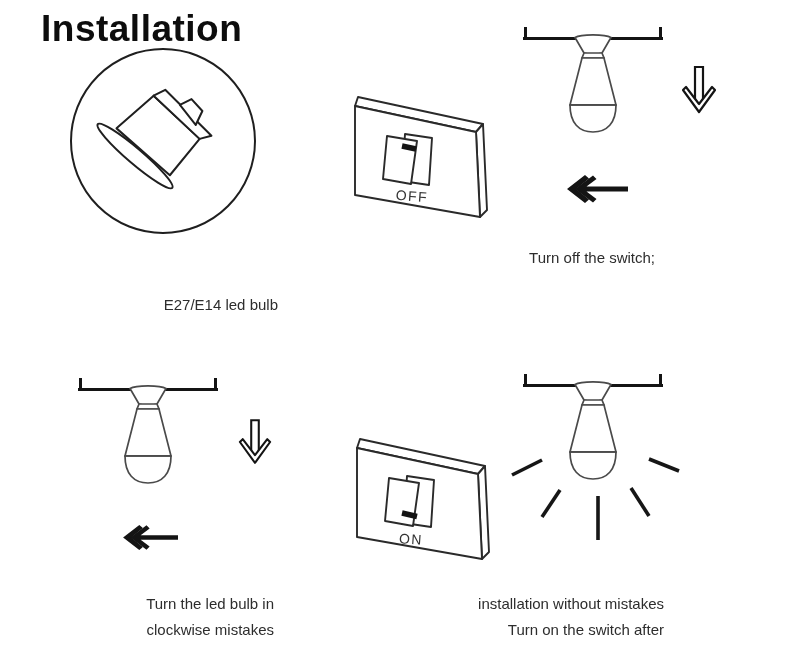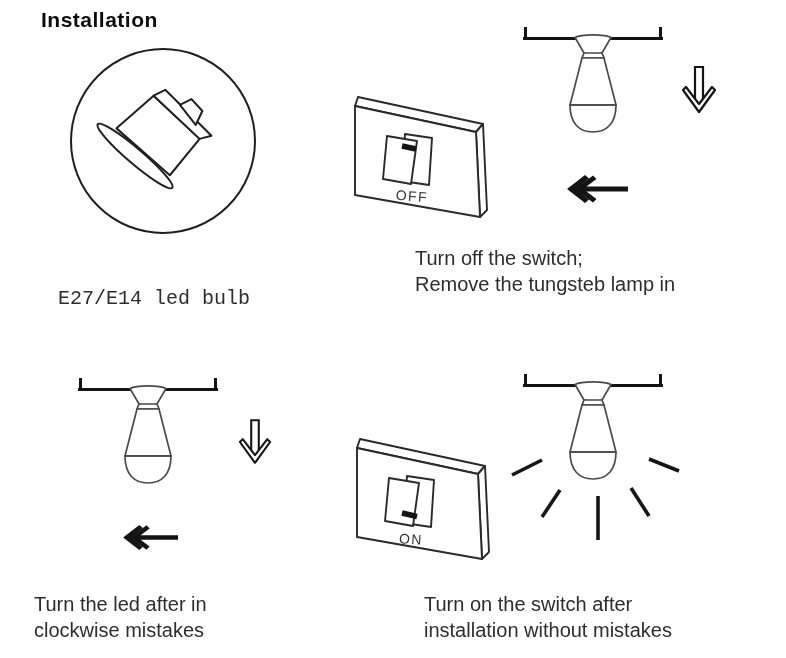--- a/index.html
+++ b/index.html
@@ -2,31 +2,31 @@
 <html><head>
 <meta charset="utf-8">
 <style>
   html,body{margin:0;padding:0;}
   body{
     width:786px;height:658px;background:#ffffff;position:relative;overflow:hidden;
     font-family:"Liberation Sans", sans-serif;color:#2f2f2f;
   }
   .abs{position:absolute;}
   .title{
-    left:41px;top:8px;font-size:21px;font-weight:700;color:#0d0d0d;letter-spacing:.5px;
+    left:41px;top:8px;font-size:37px;font-weight:700;color:#0d0d0d;letter-spacing:.5px;
   }
   .lamp-circle{
     left:70px;top:48px;width:186px;height:186px;border:2.5px solid #1f1f1f;border-radius:50%;
     box-sizing:border-box;
   }
   .lamp-circle svg{position:absolute;left:-2px;top:-2px;}
   .caption{
-    font-size:20px;line-height:26px;text-align:left;color:#2d2d2d;white-space:nowrap;
+    font-size:15px;line-height:26px;text-align:right;color:#2d2d2d;white-space:nowrap;
   }
-  .cap-intro{left:58px;top:286px;width:220px;font-family:Liberation Mono, monospace;}
+  .cap-intro{left:58px;top:292px;width:220px;}
   .cap-off{left:415px;top:245px;width:240px;}
   .cap-led{left:34px;top:591px;width:240px;}
   .cap-on{left:424px;top:591px;width:240px;}
   svg{display:block;overflow:visible;}
   .switch-label{font-family:"Liberation Sans",sans-serif;font-size:14px;letter-spacing:1.5px;fill:#333;}
 </style>
 </head>
 <body>
 
 <div class="abs title">Installation</div>
@@ -73,21 +73,20 @@
   <text class="switch-label" x="64" y="115" text-anchor="middle" transform="rotate(4 64 110)">OFF</text>
 </svg>
 
 <svg class="abs" style="left:566px;top:174px;" width="64" height="30" viewBox="0 0 64 30">
   <path d="M1,15 L19,1 L23,4.5 L10,15 L23,25.5 L19,29 Z" fill="#141414"></path>
   <path d="M9,15 L27,1.5 L30.5,5 L20.5,12.5 L62,12.5 L62,17.5 L20.5,17.5 L30.5,25 L27,28.5 Z" fill="#141414"></path>
 </svg>
 
 <div class="abs caption cap-off">
   <div>Turn off the switch;</div>
-  <div>Remove the tungsteb lamp in</div>
 </div>
 
 <svg class="abs" style="left:78px;top:378px;" width="140" height="112" viewBox="0 0 140 112">
   <line x1="2.5" y1="0" x2="2.5" y2="12" stroke="#141414" stroke-width="3"></line>
   <line x1="137.5" y1="0" x2="137.5" y2="12" stroke="#141414" stroke-width="3"></line>
   <line x1="0" y1="11.5" x2="140" y2="11.5" stroke="#141414" stroke-width="3.2"></line>
   <g stroke="#4a4a4a" stroke-width="1.7" fill="#ffffff">
     <path d="M52,10.5 C58,7 82,7 88,10.5 L79,26 Q70,29 61,26 Z"></path>
     <path d="M61,26 L79,26 L81,31 L59,31 Z"></path>
     <path d="M59,31 L81,31 L93,78 L47,78 Z"></path>
@@ -100,21 +99,21 @@
   <path d="M14,36 L14,1 L22,1 L22,36" fill="#ffffff" stroke="#141414" stroke-width="2.2"></path>
   <path d="M2,24 L18,46 L34,24 L31,21 L18,38 L5,21 Z" fill="#ffffff" stroke="#141414" stroke-width="2.2" stroke-linejoin="round"></path>
 </svg>
 
 <svg class="abs" style="left:122px;top:524px;" width="58" height="27" viewBox="0 0 64 30">
   <path d="M1,15 L19,1 L23,4.5 L10,15 L23,25.5 L19,29 Z" fill="#141414"></path>
   <path d="M9,15 L27,1.5 L30.5,5 L20.5,12.5 L62,12.5 L62,17.5 L20.5,17.5 L30.5,25 L27,28.5 Z" fill="#141414"></path>
 </svg>
 
 <div class="abs caption cap-led">
-  <div>Turn the led after in</div>
+  <div>Turn the led bulb in</div>
   <div>clockwise mistakes</div>
 </div>
 
 <svg class="abs" style="left:350px;top:428px;" width="145" height="135" viewBox="0 0 145 135">
   <g stroke="#2a2a2a" stroke-width="1.9" fill="#ffffff" stroke-linejoin="round">
     <path d="M10,11 L135,38 L128,46 L7,20 Z"></path>
     <path d="M128,46 L135,38 L139,124 L132,131 Z"></path>
     <path d="M7,20 L128,46 L132,131 L7,109 Z"></path>
     <path d="M57,48 L84,52 L81,99 L54,95 Z"></path>
     <path d="M39,50 L69,55 L63,98 L35,93 Z"></path>
@@ -140,15 +139,15 @@
   <g stroke="#161616" stroke-width="3.6">
     <line x1="7" y1="25" x2="37" y2="10"></line>
     <line x1="37" y1="67" x2="55" y2="40"></line>
     <line x1="93" y1="46" x2="93" y2="90"></line>
     <line x1="126" y1="38" x2="144" y2="66"></line>
     <line x1="144" y1="9" x2="174" y2="21"></line>
   </g>
 </svg>
 
 <div class="abs caption cap-on">
+  <div>installation without mistakes</div>
   <div>Turn on the switch after</div>
-  <div>installation without mistakes</div>
 </div>
 
 </body></html>

